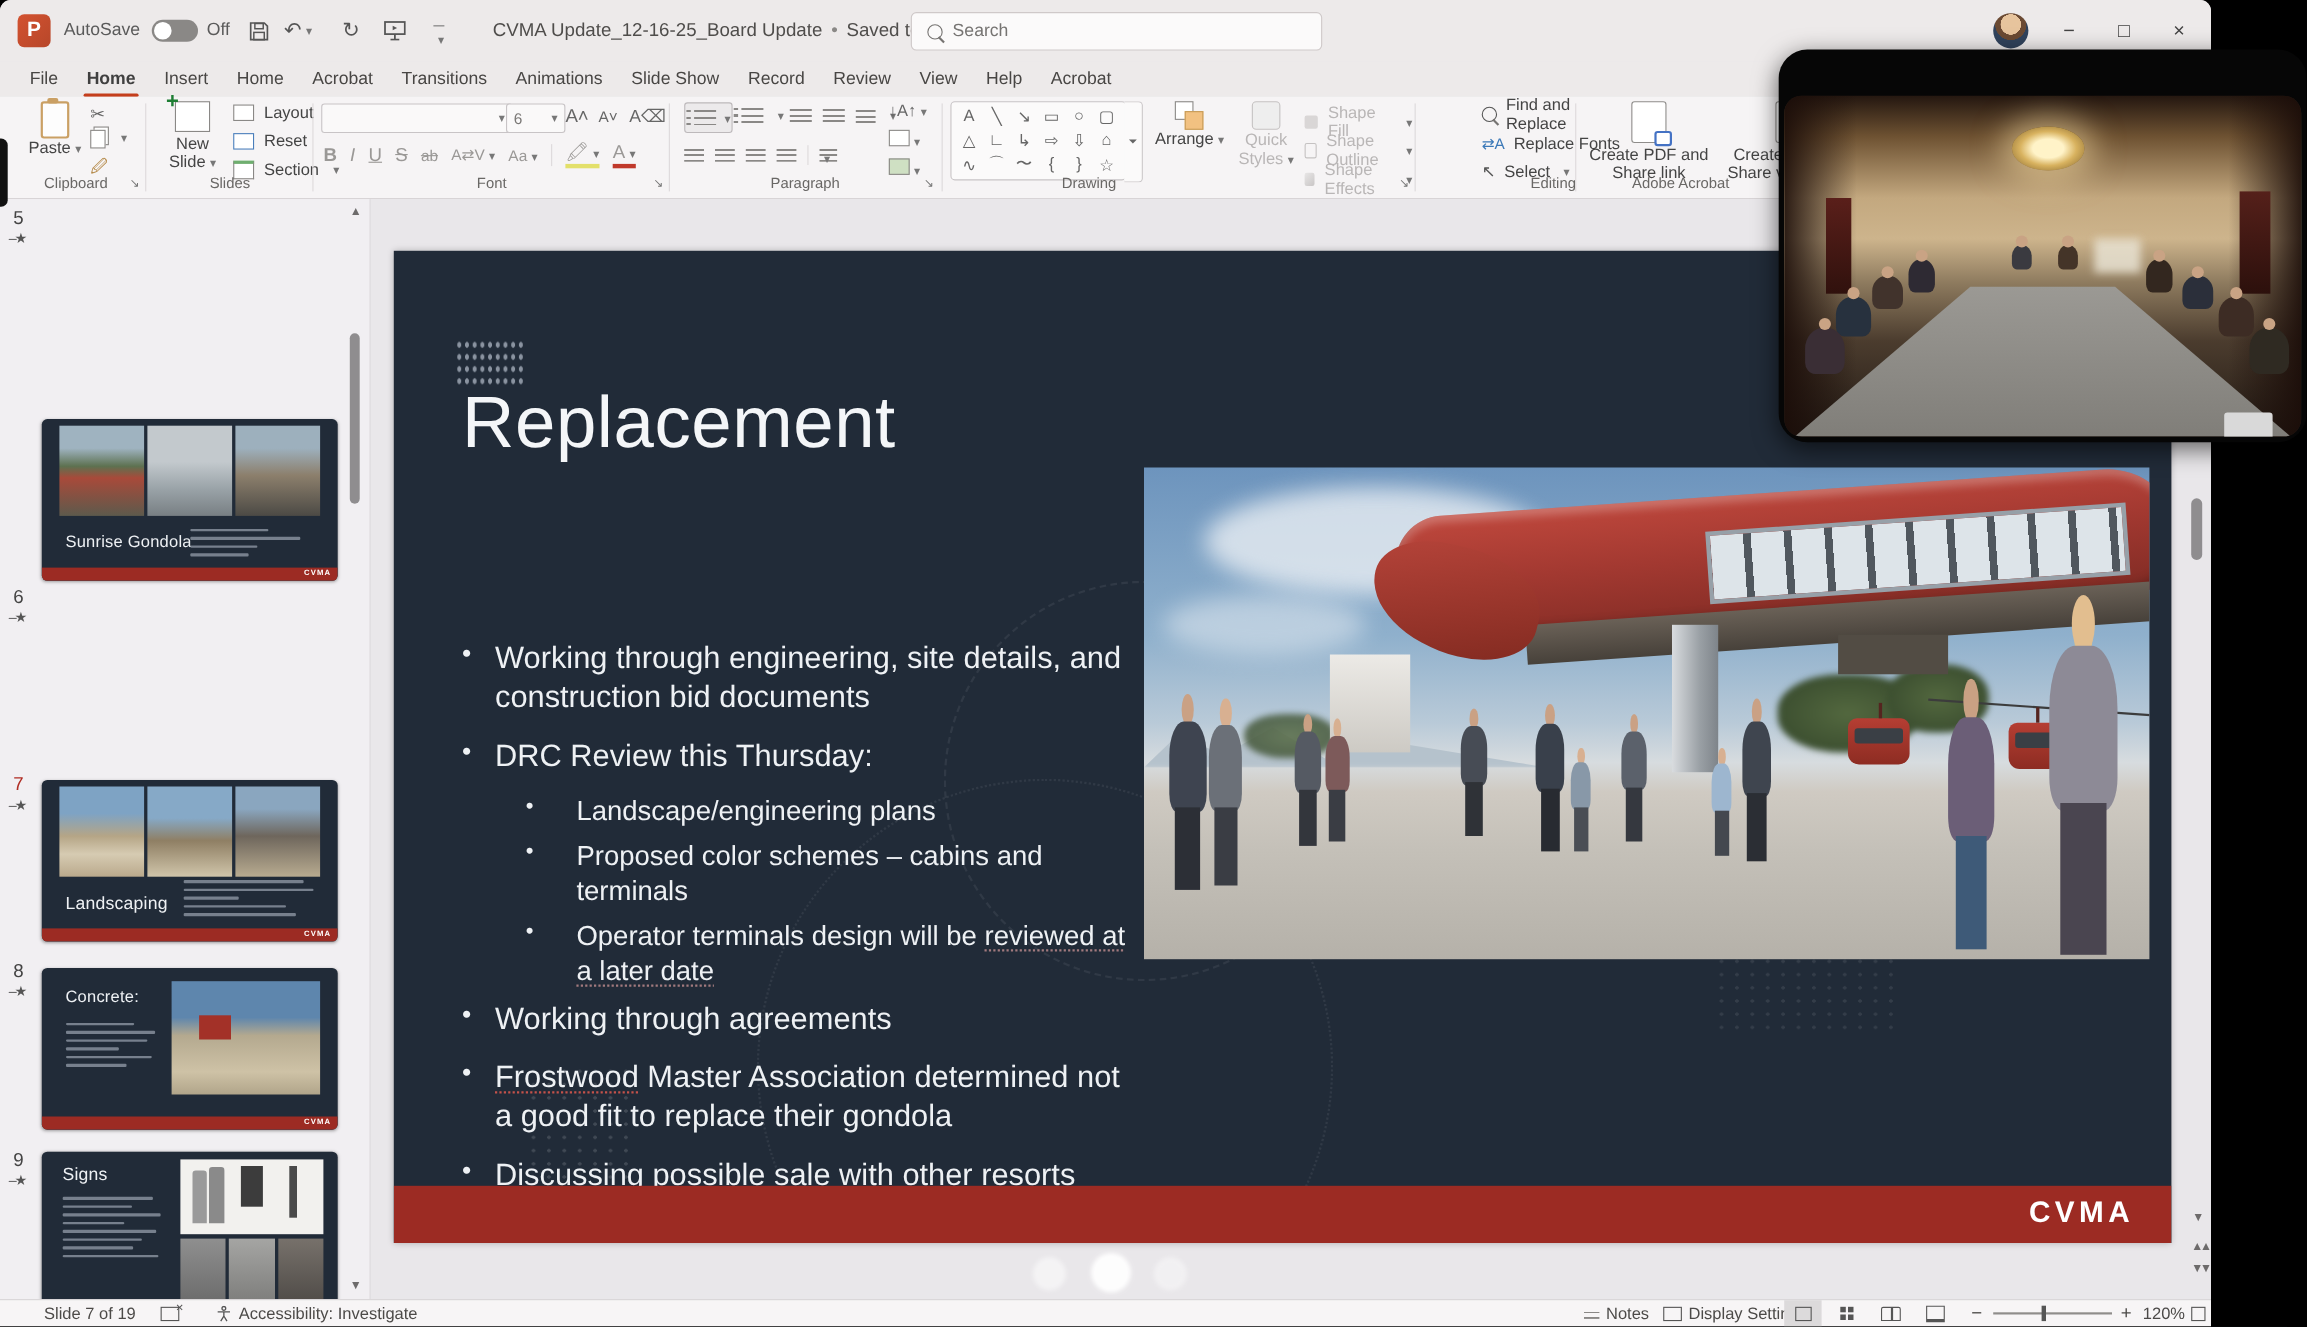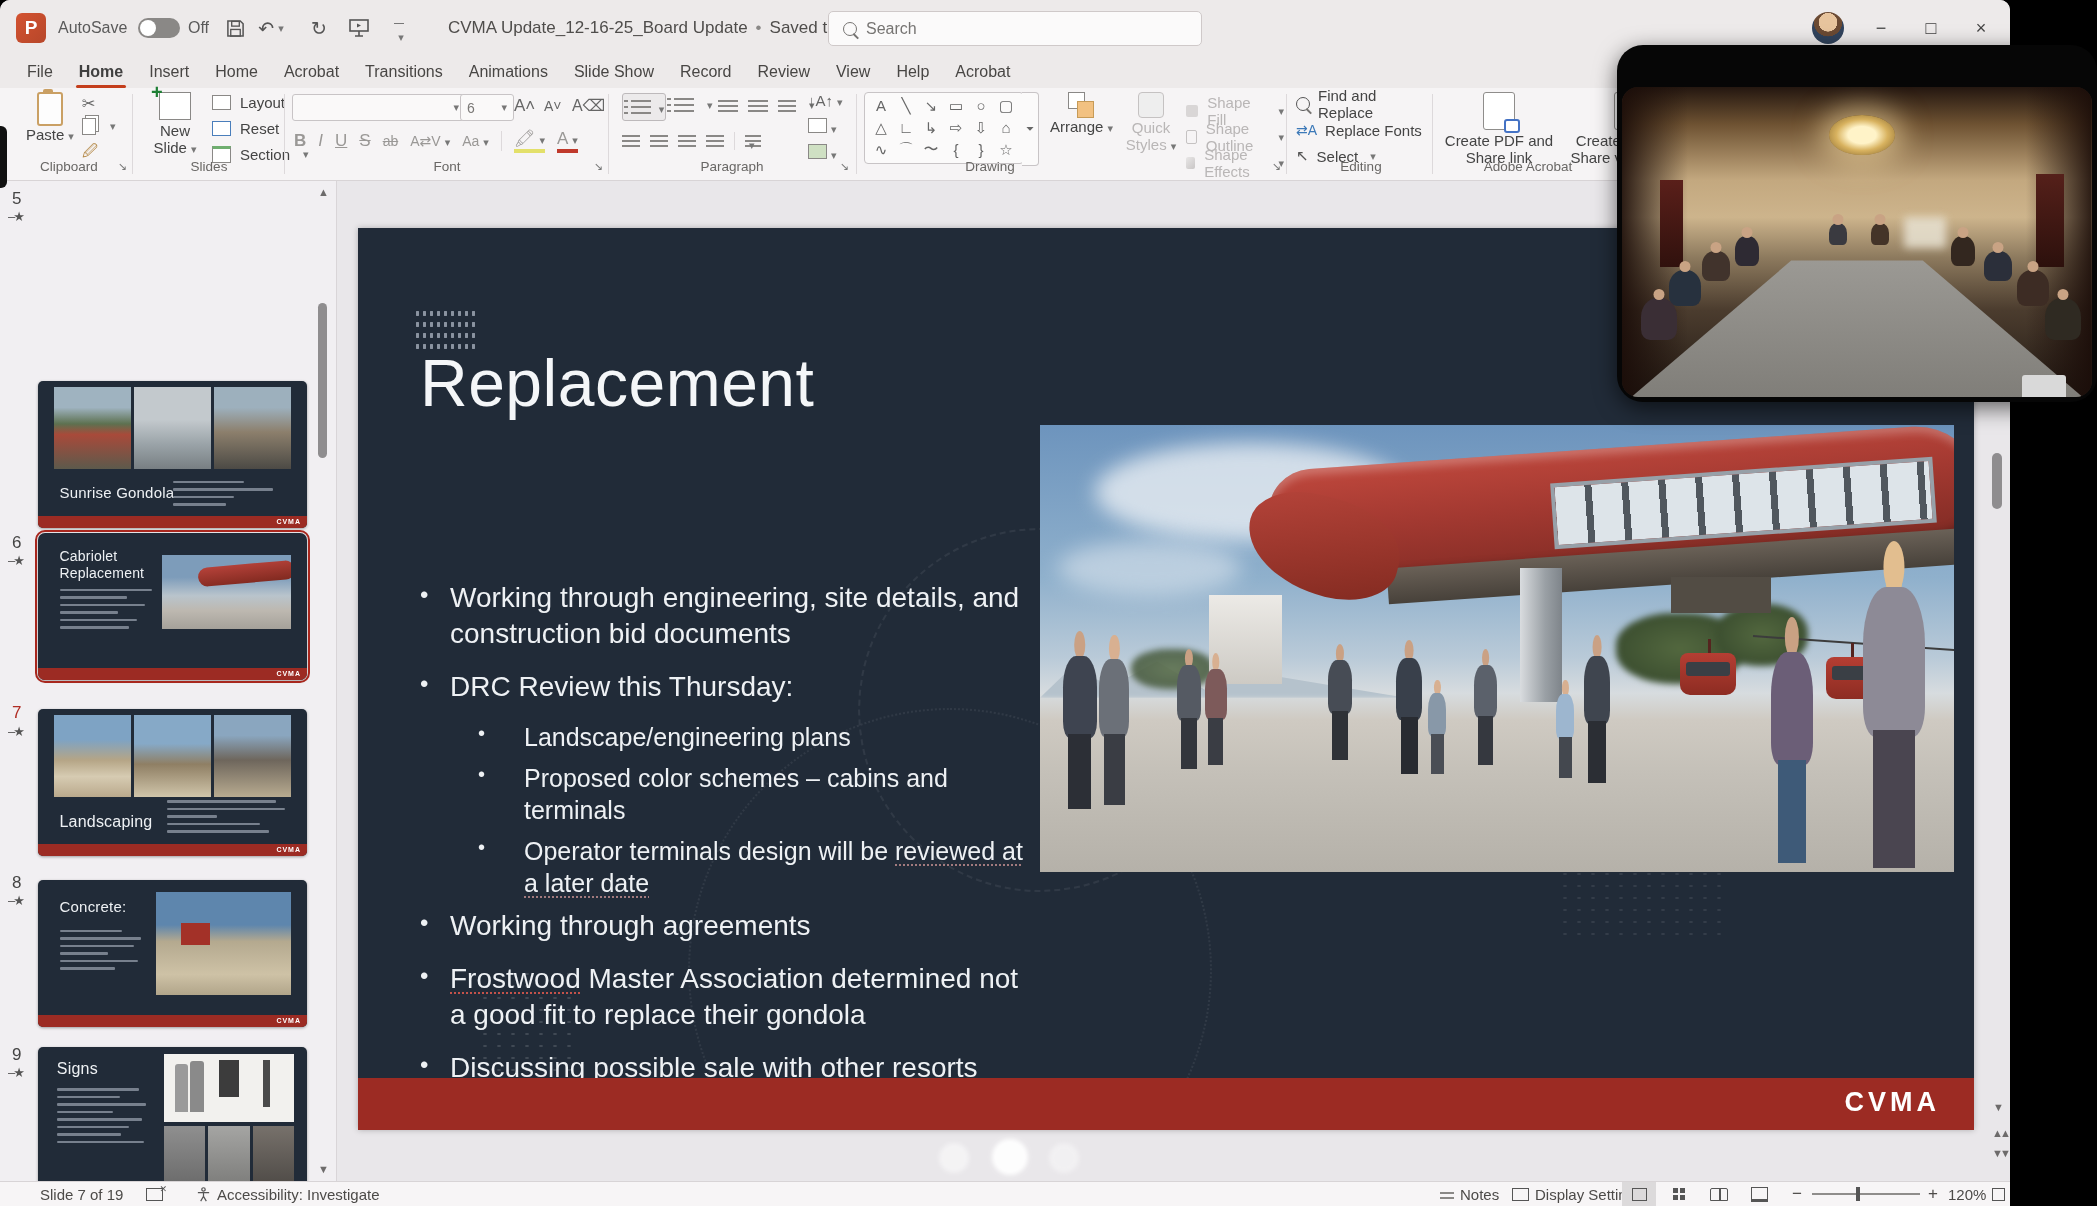--- a/index.html
+++ b/index.html
@@ -350,21 +350,21 @@
           </div>
         <div class="abs smallrow dd disabled" style="left:326px;top:58px;">
             <span style="width:14px;height:12px;background:linear-gradient(135deg,#e8e6e6,#c9c6c6);border-radius:2px;"></span>
             <span>Shape Effects</span>
           </div>
         <div class="grp-label" style="left:0;width:260px;">Drawing</div>
         <div class="launcher">↘</div>
       </div>
       <div class="gdiv" style="left:1286px;"></div>
 
-      <div class="abs" style="left:1292px;top:0;width:138px;height:91px;">
+      <div class="abs" style="left:1343px;top:0;width:138px;height:91px;">
         <div class="ed-row abs" style="left:4px;top:3px;">
             <span class="mag" style="margin:0;border-color:#555;"></span>
             <span>Find and Replace</span>
           </div>
         <div class="ed-row abs" style="left:4px;top:29px;">
             <span style="color:#3c79b8;font-size:14px;">⇄A</span>
             <span>Replace Fonts</span>
           </div>
         <div class="ed-row abs dd" style="left:4px;top:55px;">
             <span style="font-size:15px;color:#555;">↖</span>
@@ -405,35 +405,20 @@
             <i style="width:60%;"></i>
             <i style="width:85%;"></i>
             <i style="width:52%;"></i>
             <i style="width:45%;"></i>
           </div>
         <div class="redbar">CVMA</div>
       </div>
 
       <div class="tnum sel" style="top:522px;">7</div>
       <div class="tstar" style="top:543px;"></div>
-      <div class="thumb sel" style="top:352px;">
-        <div class="ttitle" style="left:8%;top:10%;width:45%;font-size:14px;">Cabriolet Replacement</div>
-        <div class="abs" style="left:46%;top:15%;width:48%;height:50%;background:linear-gradient(180deg,#7d9cba 30%,#b9c4cc 55%,#bdb8b0 75%,#a5a19a);overflow:hidden;">
-          <span class="abs" style="left:28%;top:12%;width:75%;height:26%;background:linear-gradient(178deg,#b6423a,#80291f);border-radius:14px;transform:rotate(-5deg);"></span>
-        </div>
-        <div class="tlines" style="left:8%;top:38%;width:36%;">
-            <i style="width:95%;"></i>
-            <i style="width:70%;"></i>
-            <i style="width:88%;"></i>
-            <i style="width:60%;"></i>
-            <i style="width:80%;"></i>
-            <i style="width:72%;"></i>
-          </div>
-        <div class="redbar">CVMA</div>
-      </div>
 
       <div class="tnum" style="top:692px;">8</div>
       <div class="tstar" style="top:712px;"></div>
       <div class="thumb" style="top:528px;">
         <div class="tphotos">
           <i style="background:linear-gradient(180deg,#7ea3c4 30%,#b5a586 55%,#d6cbb2 75%,#baa98c);"></i>
           <i style="background:linear-gradient(180deg,#86a9c7 35%,#8f7f64 60%,#d0c5aa);"></i>
           <i style="background:linear-gradient(180deg,#8aa6bf 25%,#6e665c 55%,#b8ab90);"></i>
         </div>
         <div class="ttitle" style="left:8%;top:70%;width:40%;font-size:16px;">Landscaping</div>

